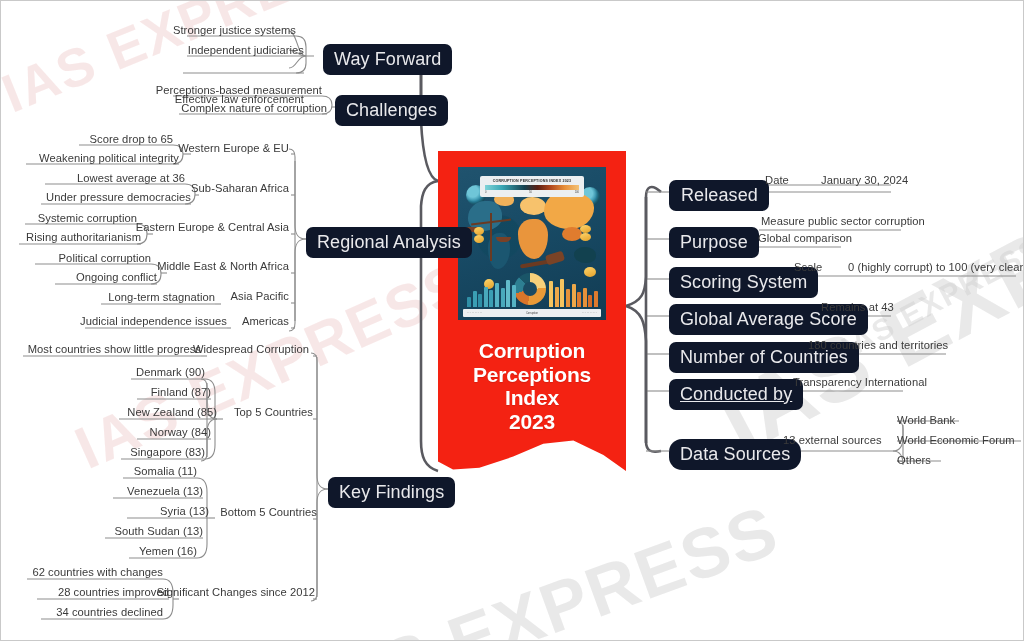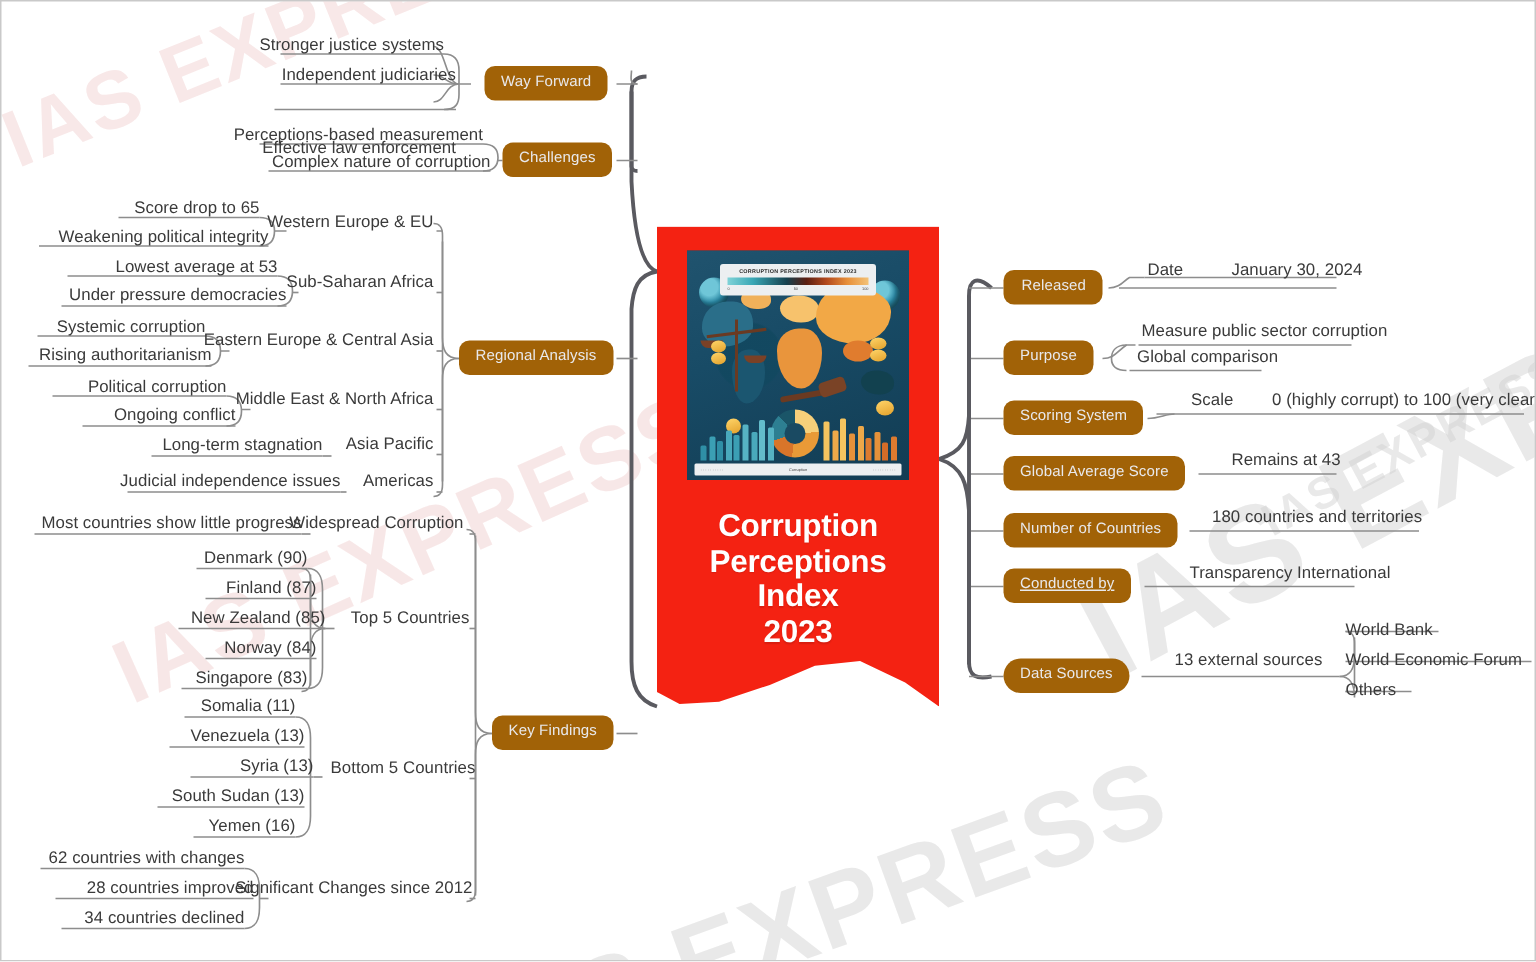--- a/index.html
+++ b/index.html
@@ -38,24 +38,24 @@
 
   
   #wires { position: absolute; left: 0; top: 0; width: 1024px; height: 641px; }
   #wires path, #wires line { fill: none; stroke: #8d8d8d; stroke-width: 1.1; }
   #wires .spine { stroke: #5a5a60; stroke-width: 2.6; }
   #wires .underline { stroke: #8d8d8d; stroke-width: 1.1; }
 
   
   .pill {
     position: absolute;
-    background: #a16207;
+    background: #0f172a;
     color: #e9e9ec;
     border-radius: 7px;
-    font-size: 10px;
+    font-size: 18px;
     padding: 6px 11px 7px 11px;
     white-space: nowrap;
     line-height: 1;
     letter-spacing: .1px;
   }
 
   
   .leaf {
     position: absolute;
     font-size: 11.2px;
@@ -432,21 +432,21 @@
   <div class="leaf r" style="left:288px; top:142px;">Western Europe &amp; EU</div>
   <div class="leaf r" style="left:288px; top:182px;">Sub-Saharan Africa</div>
   <div class="leaf r" style="left:288px; top:221px;">Eastern Europe &amp; Central Asia</div>
   <div class="leaf r" style="left:288px; top:260px;">Middle East &amp; North Africa</div>
   <div class="leaf r" style="left:288px; top:290px;">Asia Pacific</div>
   <div class="leaf r" style="left:288px; top:315px;">Americas</div>
 
   <div class="leaf r" style="left:172px; top:133px;">Score drop to 65</div>
   <div class="leaf r" style="left:178px; top:152px;">Weakening political integrity</div>
 
-  <div class="leaf r" style="left:184px; top:172px;">Lowest average at 53</div>
+  <div class="leaf r" style="left:184px; top:172px;">Lowest average at 36</div>
   <div class="leaf r" style="left:190px; top:191px;">Under pressure democracies</div>
 
   <div class="leaf r" style="left:136px; top:212px;">Systemic corruption</div>
   <div class="leaf r" style="left:140px; top:231px;">Rising authoritarianism</div>
 
   <div class="leaf r" style="left:150px; top:252px;">Political corruption</div>
   <div class="leaf r" style="left:156px; top:271px;">Ongoing conflict</div>
 
   <div class="leaf r" style="left:214px; top:291px;">Long-term stagnation</div>
   <div class="leaf r" style="left:226px; top:315px;">Judicial independence issues</div>

